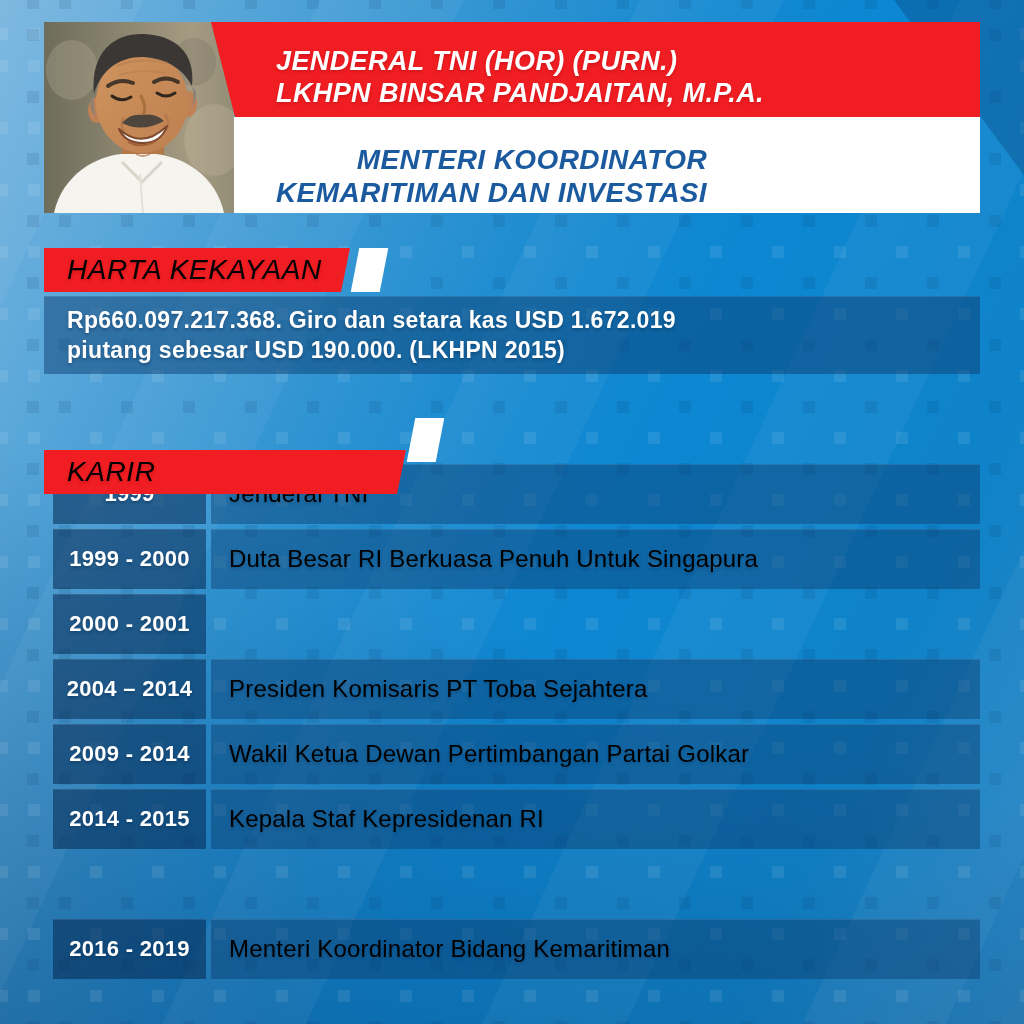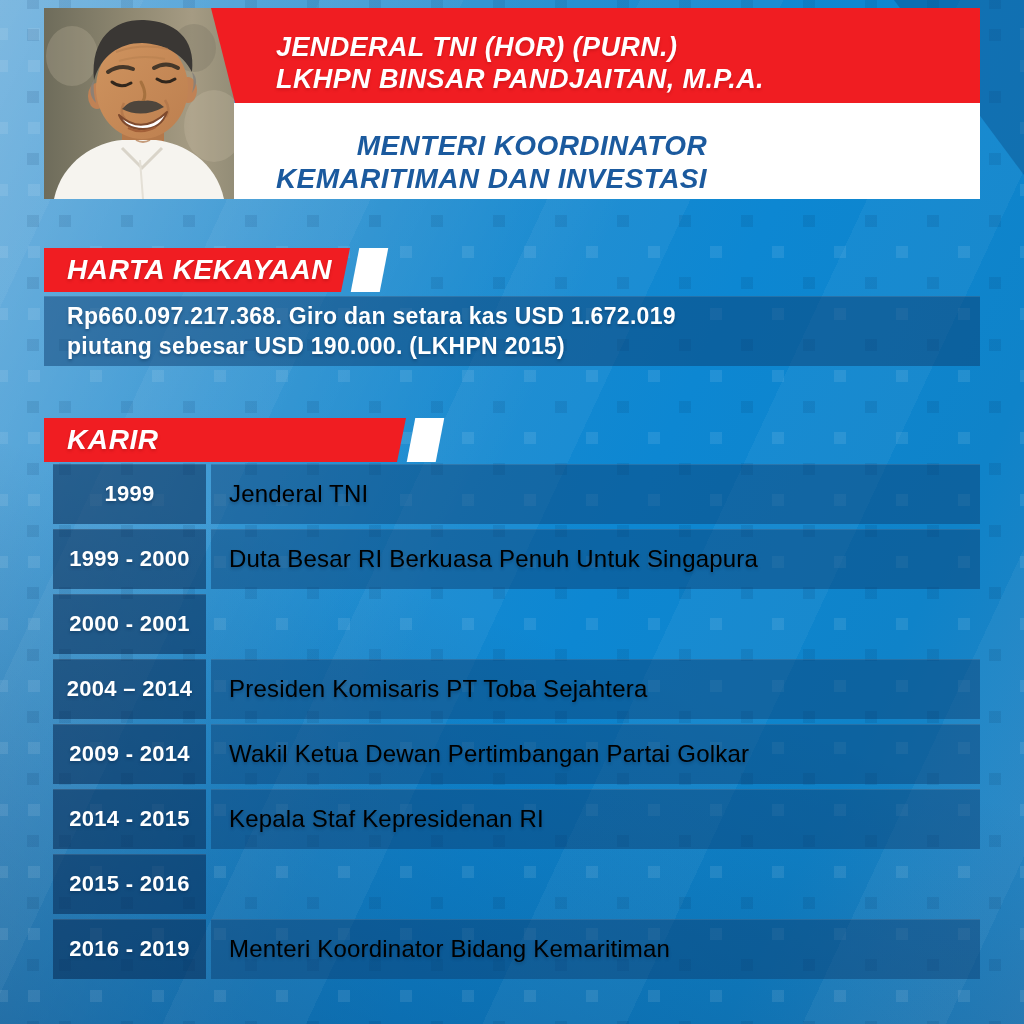--- a/index.html
+++ b/index.html
@@ -30,21 +30,21 @@
     -webkit-mask-image:repeating-linear-gradient(90deg,#000 0 12px,transparent 12px 62px);
     mask-image:repeating-linear-gradient(90deg,#000 0 12px,transparent 12px 62px);
     background-position:28px 40px;-webkit-mask-position:28px 40px;mask-position:28px 40px;
   }
   .bg-dots.dots2{
     background-image:repeating-linear-gradient(0deg, rgba(4,40,85,0.10) 0 12px, rgba(0,0,0,0) 12px 62px);
     background-position:59px 9px;-webkit-mask-position:59px 9px;mask-position:59px 9px;
   }
 
   
-  .header{position:absolute;left:44px;top:8px;width:936px;height:139px;z-index:2;}
+  .header{position:absolute;left:44px;top:22px;width:936px;height:139px;z-index:2;}
   .photo{position:absolute;left:0;top:0;width:190px;height:191px;overflow:hidden;background:#8f8871;}
   .photo svg{display:block;width:190px;height:191px;}
   .band-red{position:absolute;left:167px;top:0;width:769px;height:95px;background:#f01d22;
     -webkit-clip-path:polygon(0 0,100% 0,100% 100%,24px 100%);
     clip-path:polygon(0 0,100% 0,100% 100%,24px 100%);
   }
   .band-white{position:absolute;left:190px;top:95px;width:746px;height:96px;background:#ffffff;}
   .name-block{position:absolute;left:232px;top:23px;}
   .name-line{font-size:27px;line-height:32px;font-weight:700;font-style:italic;color:#ffffff;
     letter-spacing:0.4px;white-space:nowrap;text-shadow:0 2px 3px rgba(120,8,10,0.25);}
@@ -52,33 +52,33 @@
   .role-line{font-size:28px;line-height:33px;font-weight:700;font-style:italic;color:#1b5a9e;
     letter-spacing:0.4px;white-space:nowrap;}
 
   
   .banner{position:absolute;left:44px;height:44px;z-index:2;}
   .banner .bar{position:absolute;left:0;top:0;height:44px;background:#f01d22;
     display:flex;align-items:center;padding-left:23px;box-sizing:border-box;
     -webkit-clip-path:polygon(0 0,100% 0,calc(100% - 9px) 100%,0 100%);
     clip-path:polygon(0 0,100% 0,calc(100% - 9px) 100%,0 100%);
   }
-  .banner .heading{font-size:28px;font-weight:700;font-style:italic;color:#ffffff;
+  .banner .heading{font-size:28px;font-weight:400;font-style:italic;color:#000000;
     letter-spacing:0.6px;white-space:nowrap;text-shadow:0 2px 3px rgba(120,8,10,0.25);}
   .banner .slash{position:absolute;top:0;height:44px;width:29px;background:#ffffff;
     transform:skewX(-11deg);}
   .harta-banner{top:248px;width:400px;}
   .harta-banner .bar{width:306px;}
   .harta-banner .slash{left:311px;}
   .karir-banner{top:418px;width:460px;}
-  .karir-banner .bar{width:362px;}
+  .karir-banner .bar{width:362px;margin-top:32px;}
   .karir-banner .slash{left:367px;}
 
   
-  .wealth-panel{position:absolute;left:44px;top:296px;width:936px;height:70px;z-index:1;
+  .wealth-panel{position:absolute;left:44px;top:296px;width:936px;height:78px;z-index:1;
     background:rgba(10,58,108,0.48);
     box-shadow:inset 0 1px 0 rgba(255,255,255,0.10);
     display:flex;flex-direction:column;justify-content:center;
     padding-left:23px;box-sizing:border-box;
   }
   .wealth-line{font-size:23px;line-height:30px;font-weight:700;color:#ffffff;
     letter-spacing:0.3px;white-space:nowrap;text-shadow:0 2px 3px rgba(4,35,70,0.35);}
 
   
   .career-table{position:absolute;left:44px;top:464px;width:936px;z-index:1;
@@ -211,21 +211,20 @@
     </div>
     <div class="crow">
       <div class="cell year">2009 - 2014</div>
       <div class="cell pos">Wakil Ketua Dewan Pertimbangan Partai Golkar</div>
     </div>
     <div class="crow">
       <div class="cell year">2014 - 2015</div>
       <div class="cell pos">Kepala Staf Kepresidenan RI</div>
     </div>
     <div class="crow">
-      <div class="cell year">2015 - 2016</div>
     </div>
     <div class="crow">
       <div class="cell year">2016 - 2019</div>
       <div class="cell pos">Menteri Koordinator Bidang Kemaritiman</div>
     </div>
   </div>
 
 </div>
 
 </body></html>

